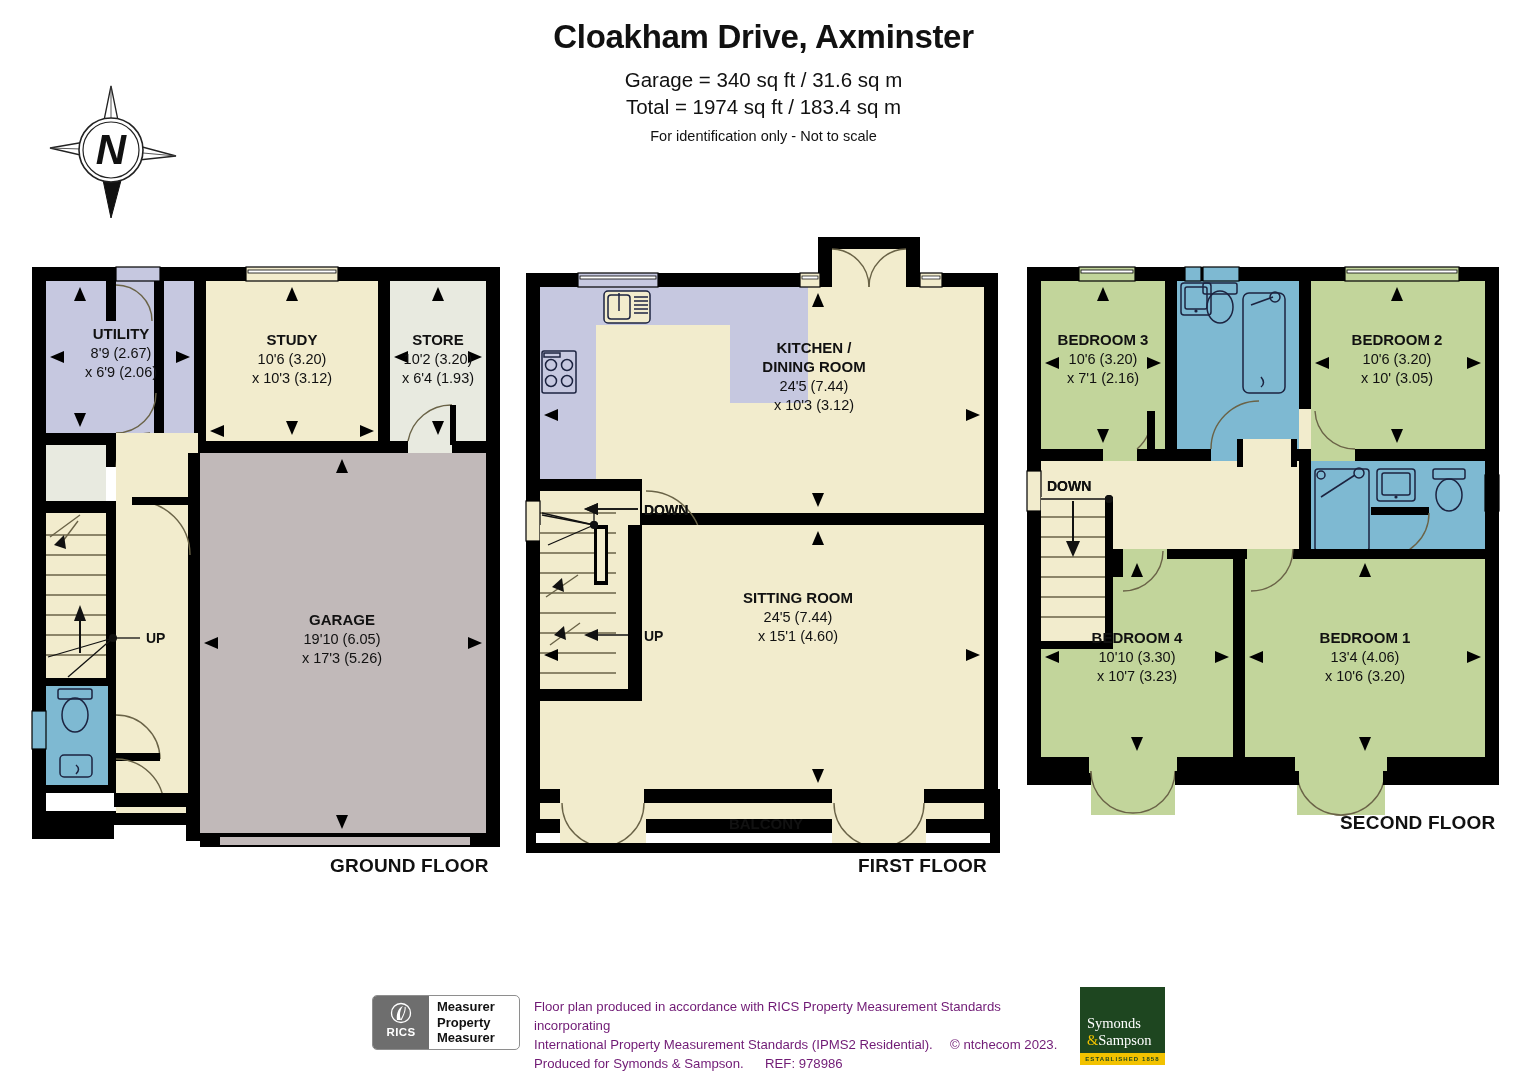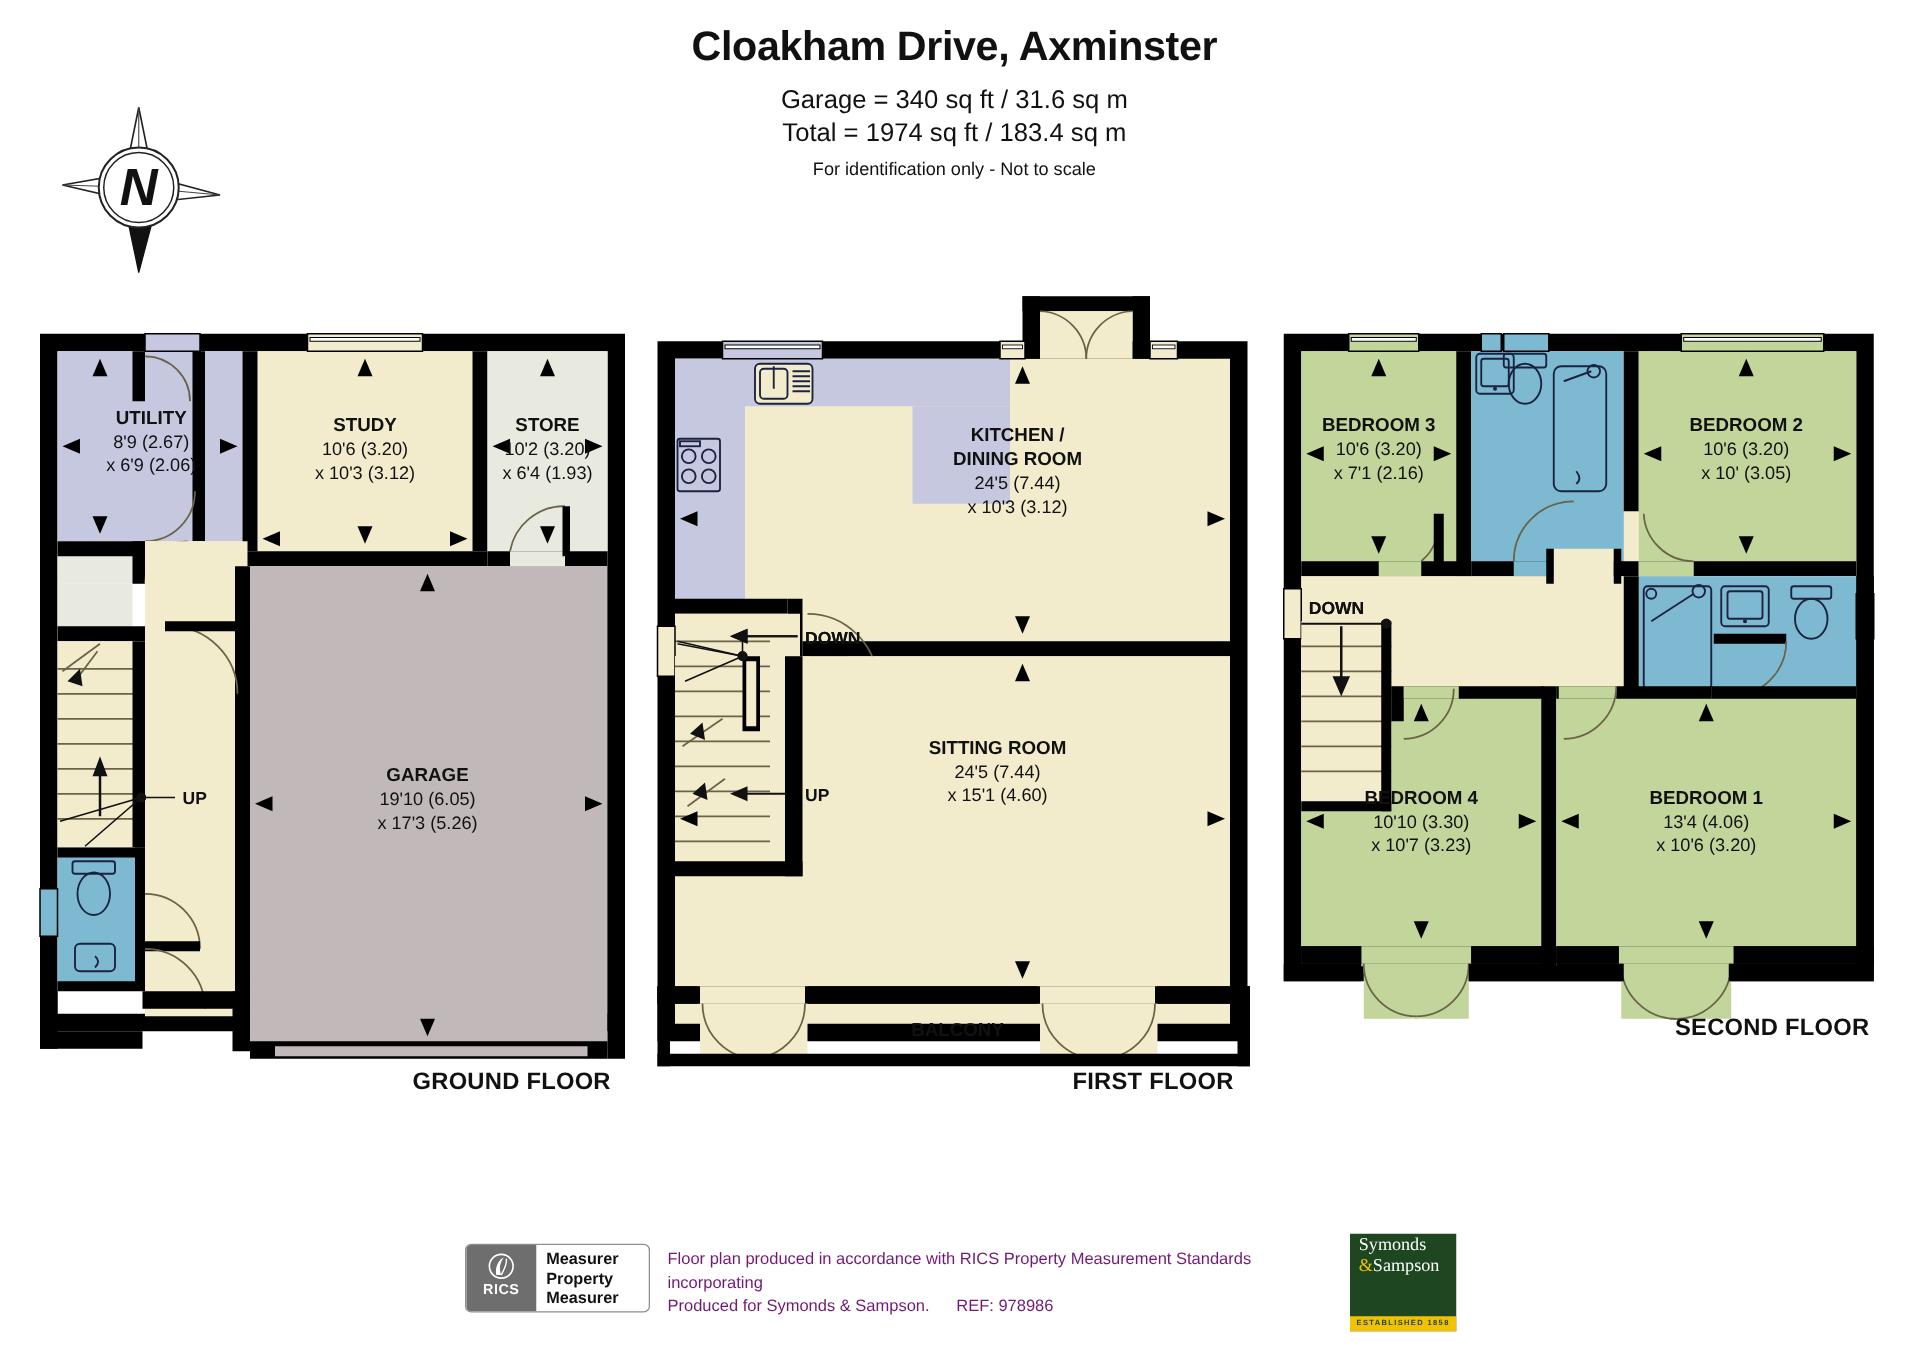--- a/index.html
+++ b/index.html
@@ -138,21 +138,20 @@
     left: 708px;
     top: -8px;
     width: 85px;
     height: 78px;
     background: #1e4620;
     display: flex;
     flex-direction: column;
     justify-content: flex-end;
     align-items: center;
     overflow: hidden;
-    gap: 27px;
   }
   #agent-logo-name {
     color: #ffffff;
     font-size: 14.5px;
     line-height: 16.5px;
     font-family: "Liberation Serif", serif;
     text-align: left;
     width: 100%;
     padding: 0 0 5px 7px;
     box-sizing: border-box;
@@ -758,20 +757,25 @@
     </div>
     <div id="rics-text">
       <span>Measurer</span>
       <span>Property</span>
       <span>Measurer</span>
     </div>
   </div>
 
   <div id="credits">
     <div class="row1">Floor plan produced in accordance with RICS Property Measurement Standards incorporating</div>
+    <div class="row2">
+      <span>International Property Measurement Standards (IPMS2 Residential).</span>
+      <span class="spacer"></span>
+      <span>© ntchecom 2023.</span>
+    </div>
     <div class="row3">
       <span>Produced for Symonds &amp; Sampson.</span>
       <span class="spacer"></span>
       <span>REF: 978986</span>
     </div>
   </div>
 
   <div id="agent-logo">
     <div id="agent-logo-name">
       <span>Symonds</span><br>

